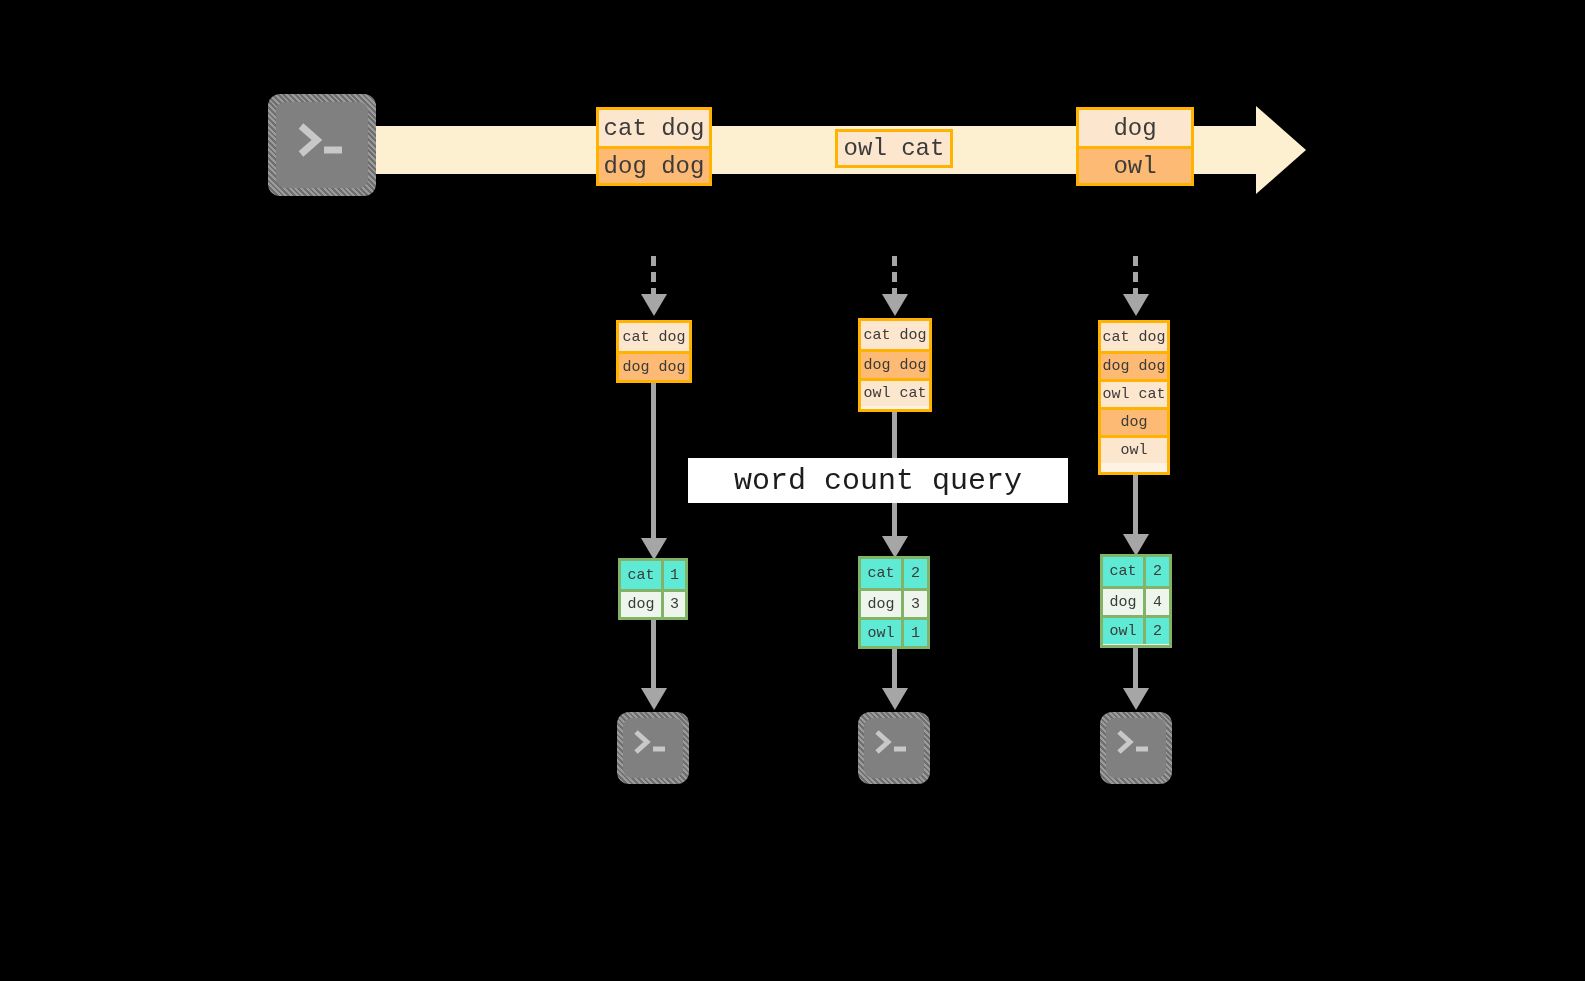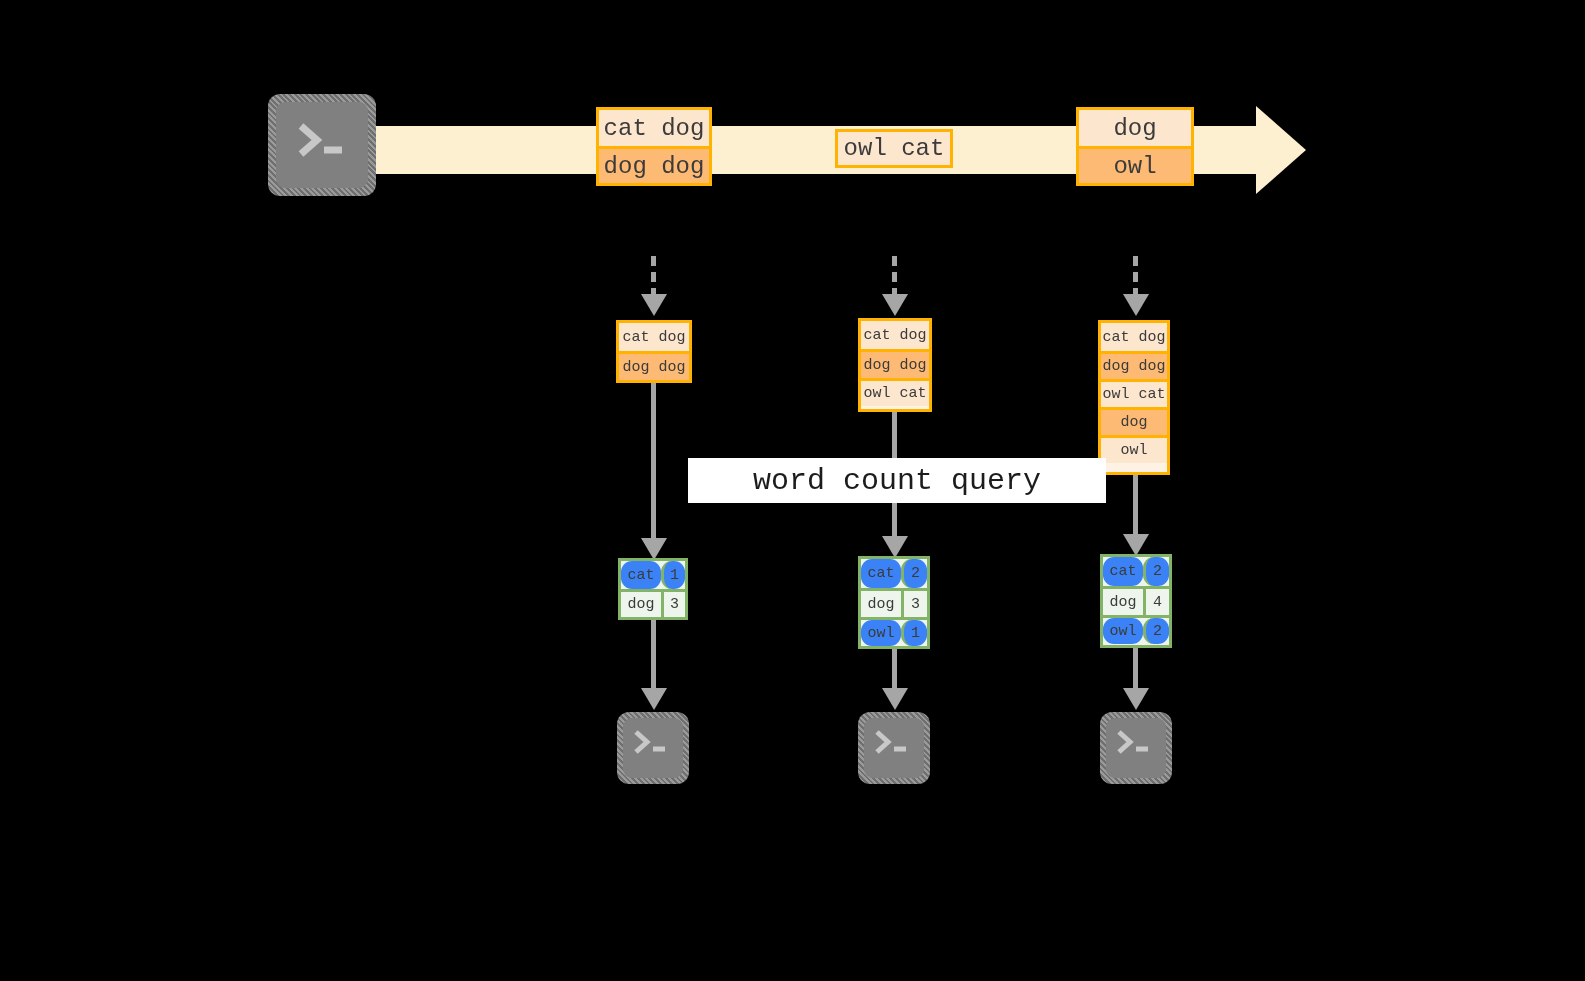--- a/index.html
+++ b/index.html
@@ -62,21 +62,21 @@
   .tbl{
     position:absolute;
     border:3px solid #82b366;
     box-sizing:border-box;
     background:#edf5ec;
   }
   .tblrow{
     display:flex;box-sizing:border-box;
   }
   .tblrow + .tblrow{border-top:3px solid #82b366;}
-  .tblrow.dark .cell{background:#3b82f6;border-radius:11px;}
+  .tblrow.dark .cell{background:#5eead4;}
   .tblrow.light .cell{background:#edf5ec;}
   .cell{
     box-sizing:border-box;
     display:flex;align-items:center;justify-content:center;
     white-space:nowrap;color:#3b3b3b;
   }
   .cell.key{}
   .cell.val{border-left:3px solid #82b366;}
 
   
@@ -237,15 +237,15 @@
   <div class="vhead" style="left:1123px;top:688px;"></div>
 
   <div class="terminal" style="left:1100px;top:712px;width:72px;height:72px;">
     <div class="inner" style="left:6px;top:6px;width:60px;height:60px;"></div>
     <svg width="72" height="72" viewBox="0 0 72 72">
       <path d="M19 20 L30 30 L19 40" fill="none" stroke="#c8c8c8" stroke-width="5"></path>
       <path d="M36 37 L48 37" fill="none" stroke="#c8c8c8" stroke-width="5"></path>
     </svg>
   </div>
 
-  <div class="querylabel" style="left:688px;top:458px;width:418px;height:45px;font-size:30px;">word count query</div>
+  <div class="querylabel" style="left:688px;top:458px;width:380px;height:45px;font-size:30px;">word count query</div>
 
 </div>
 
 </body></html>

